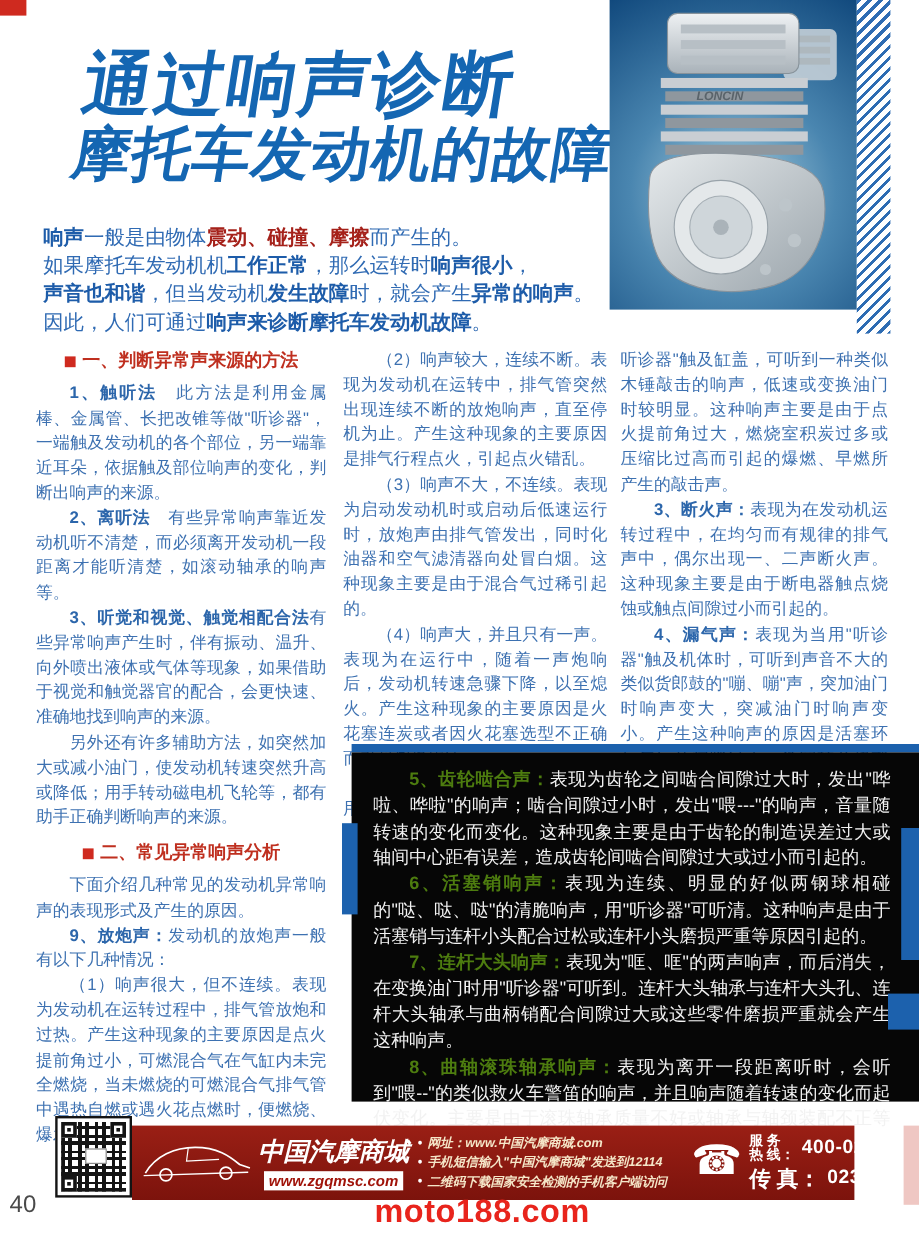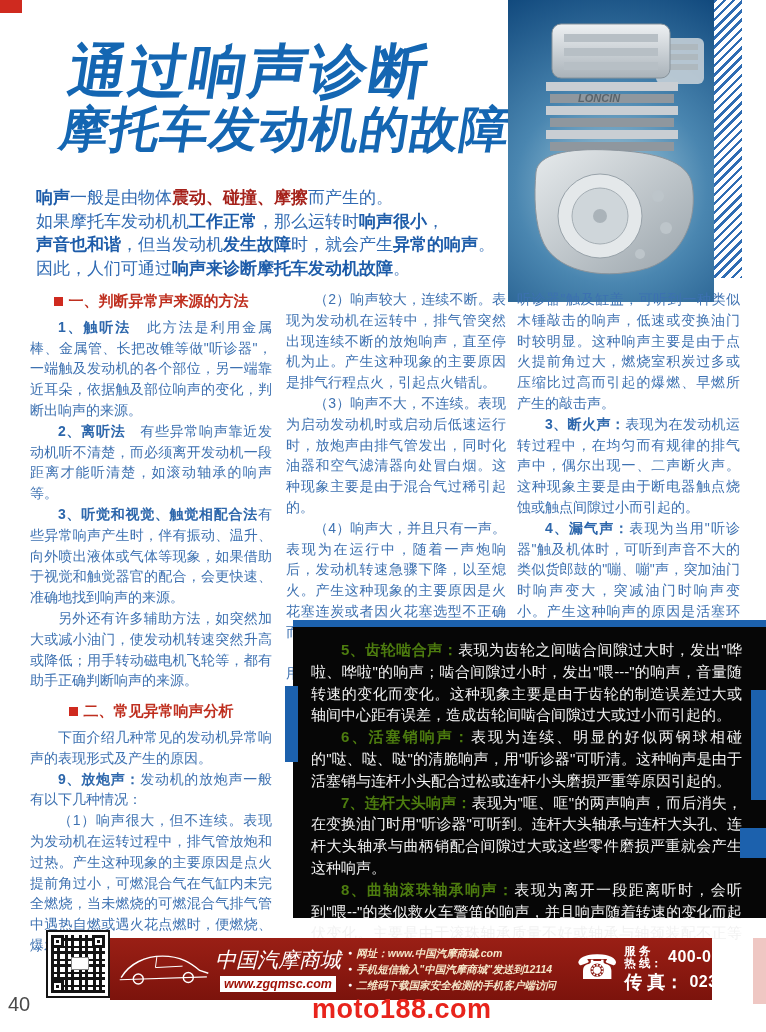--- a/index.html
+++ b/index.html
@@ -12,21 +12,21 @@
          transform:skewX(-9deg);transform-origin:left bottom;line-height:1.08;}
   .title .l1{font-size:58px;letter-spacing:2px;}
   .title .l2{font-size:49px;letter-spacing:1px;}
   
   .intro{position:absolute;left:36px;top:186px;width:472px;color:#2f6ab3;
          font-size:17px;line-height:23.6px;}
   .intro p{margin:0;}
   .seg-b{font-weight:bold;color:#1d5ca9;}
   .seg-r{font-weight:bold;color:#a5211a;}
   
-  .engine{position:absolute;left:508px;top:0;width:206px;height:302px;
+  .engine{position:absolute;left:508px;top:0;width:206px;height:258px;
           background:radial-gradient(circle at 50% 62%, #a8cede 0%, #4a86b0 45%, #11497d 100%);}
   .engine svg{display:block;width:100%;height:100%;}
   .stripes{position:absolute;left:714px;top:0;width:28px;height:278px;
            background:repeating-linear-gradient(135deg,#2e6cb3 0 2.5px,#ffffff 2.5px 6.5px);}
   
   .col{position:absolute;top:289px;color:#3d71b1;font-size:14px;line-height:20.8px;
        text-align:justify;}
   .col p{margin:0;text-indent:2em;}
   .col p.noindent{text-indent:0;}
   .col .lead{font-weight:bold;color:#2c66ab;}
@@ -56,21 +56,21 @@
         repeating-linear-gradient(0deg,#141414 0 3px,transparent 3px 6px,#141414 6px 8px,transparent 8px 13px),
         repeating-linear-gradient(90deg,#141414 0 3px,#ffffff 3px 6px,#141414 6px 9px,#ffffff 9px 14px);}
   .qf{position:absolute;width:13px;height:13px;border:3px solid #141414;background:#fff;box-sizing:border-box;}
   .qf::after{content:"";position:absolute;left:2px;top:2px;width:3px;height:3px;background:#141414;}
   .qf.a{left:0;top:0;} .qf.b{right:0;top:0;} .qf.c{left:0;bottom:0;}
   .qchip{position:absolute;left:20px;top:22px;width:16px;height:11px;background:#fff;border:1px solid #888;}
   .banner{position:absolute;left:110px;top:938px;width:602px;height:62px;
           background:linear-gradient(#9a1f15,#7c130c);display:flex;align-items:center;}
   .car{flex:0 0 auto;width:100px;height:48px;margin-left:4px;}
   .brand-block{flex:0 0 auto;width:128px;text-align:center;margin-right:6px;}
-  .brand-name{color:#ffffff;font-size:21px;font-weight:normal;font-style:italic;
+  .brand-name{color:#ffffff;font-size:21px;font-weight:bold;font-style:italic;
               font-family:"Liberation Serif",serif;white-space:nowrap;}
   .brand-url{margin-top:2px;background:#ffffff;color:#a01309;font-weight:bold;font-style:italic;
              font-size:12.5px;padding:1px 4px;display:inline-block;}
   .bullets{flex:0 0 auto;width:226px;list-style:none;margin:0;padding:0;color:#f5e6c8;
            font-size:10.5px;line-height:15px;font-style:italic;font-weight:bold;}
   .bullets li::before{content:"●";font-size:7px;margin-right:4px;vertical-align:2px;color:#ffffff;}
   .phone{flex:0 0 auto;font-size:34px;color:#ffffff;margin:0 6px 4px 2px;line-height:1;}
   .contact{flex:0 0 auto;color:#ffffff;font-weight:bold;}
   .c-row{display:flex;align-items:center;}
   .c-lbls{font-size:11.5px;line-height:12.5px;margin-right:6px;}

